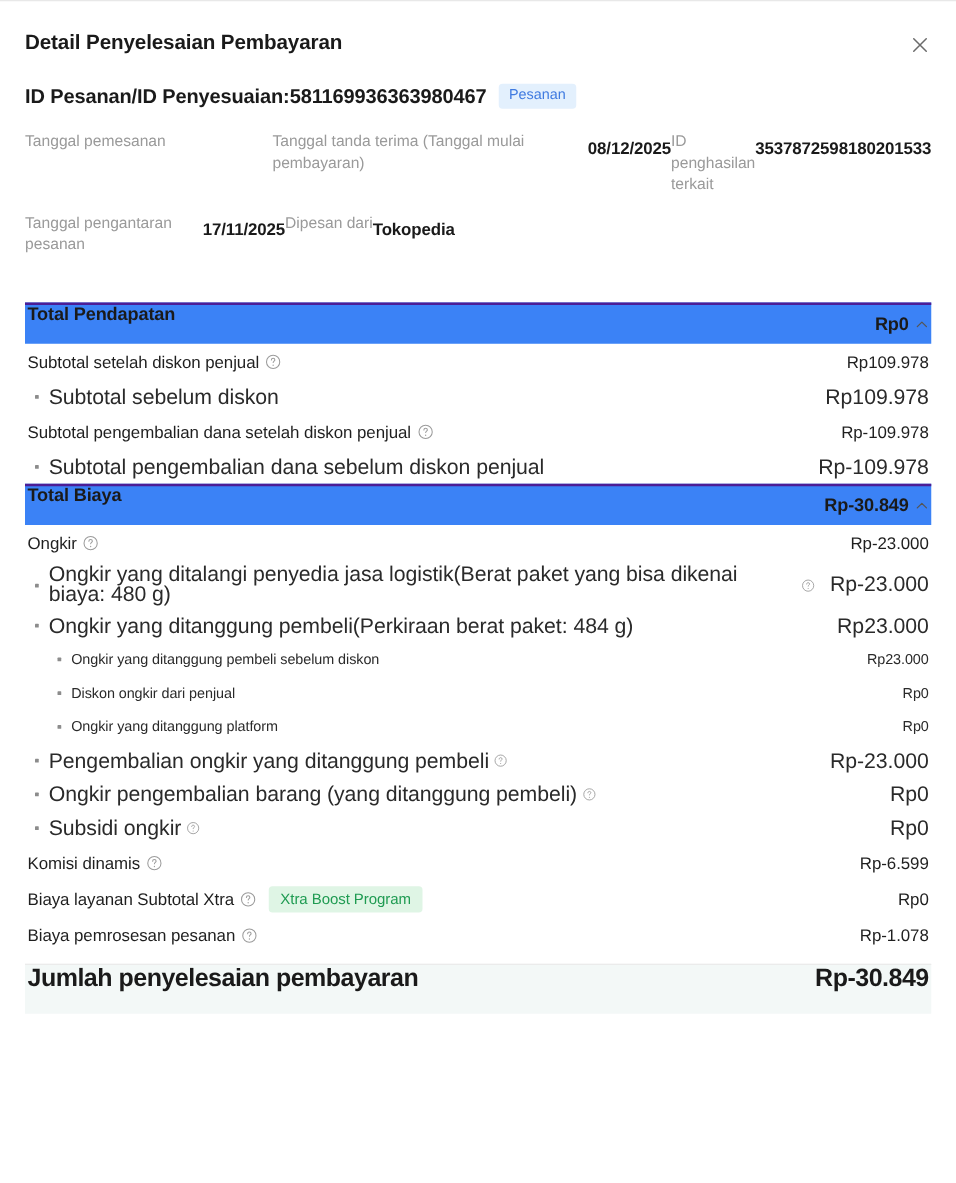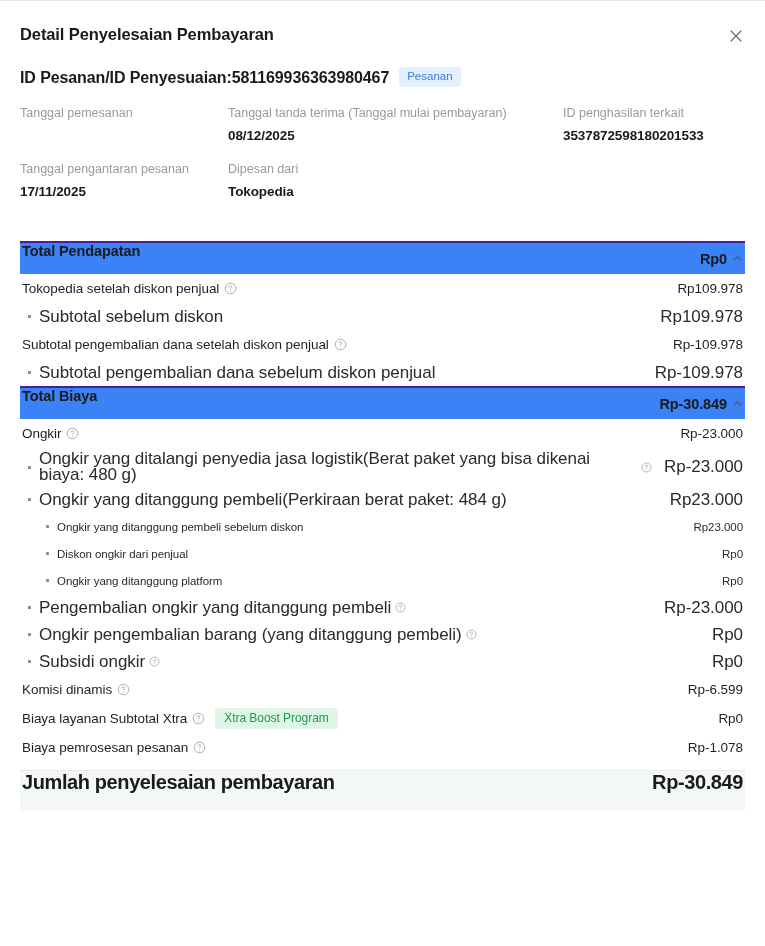--- a/index.html
+++ b/index.html
@@ -74,21 +74,20 @@
   
   .meta {
     padding: 18px 20px 0 20px;
   }
   .meta-row {
     display: flex;
     margin-bottom: 14px;
   }
   .meta-col {
     display: flex;
-    flex-direction: column;
   }
   .meta-col.c1 { width: 208px; }
   .meta-col.c2 { width: 335px; }
   .meta-col.c3 { flex: 1; }
   .meta-label {
     font-size: 12.5px;
     color: #9a9a9a;
     line-height: 17px;
     font-weight: 400;
   }
@@ -285,21 +284,21 @@
           <span class="sh-amount">Rp0</span>
           <span style="display: flex;">
             <svg class="chevron" viewBox="0 0 12 12" fill="none" stroke="currentColor" stroke-width="1.1" stroke-linecap="round" stroke-linejoin="round">
               <path d="M2 8 L6 4 L10 8"></path>
             </svg>
           </span>
         </div>
       </div>
       <div class="row">
         <div class="row-label">
-          <span>Tokopedia setelah diskon penjual</span>
+          <span>Subtotal setelah diskon penjual</span>
           <span class="help-icon">
             <svg viewBox="0 0 14 14" fill="none" stroke="currentColor" stroke-width="0.9">
               <circle cx="7" cy="7" r="5.7"></circle>
               <path d="M5.5 5.4c0-0.85 0.7-1.45 1.5-1.45s1.5 0.55 1.5 1.35c0 0.95-1.45 1.15-1.45 2.25" stroke-linecap="round"></path>
               <circle cx="7.03" cy="9.9" r="0.55" fill="currentColor" stroke="none"></circle>
             </svg>
           </span>
         </div>
         <div class="row-amount">Rp109.978</div>
       </div>

